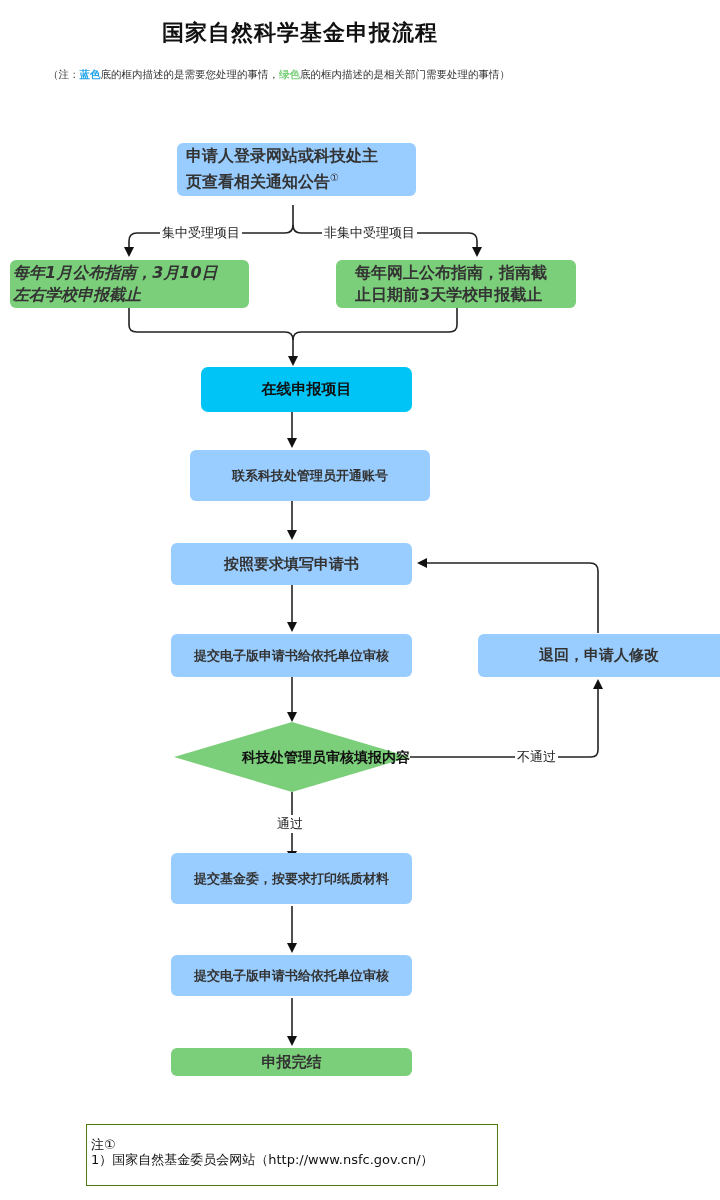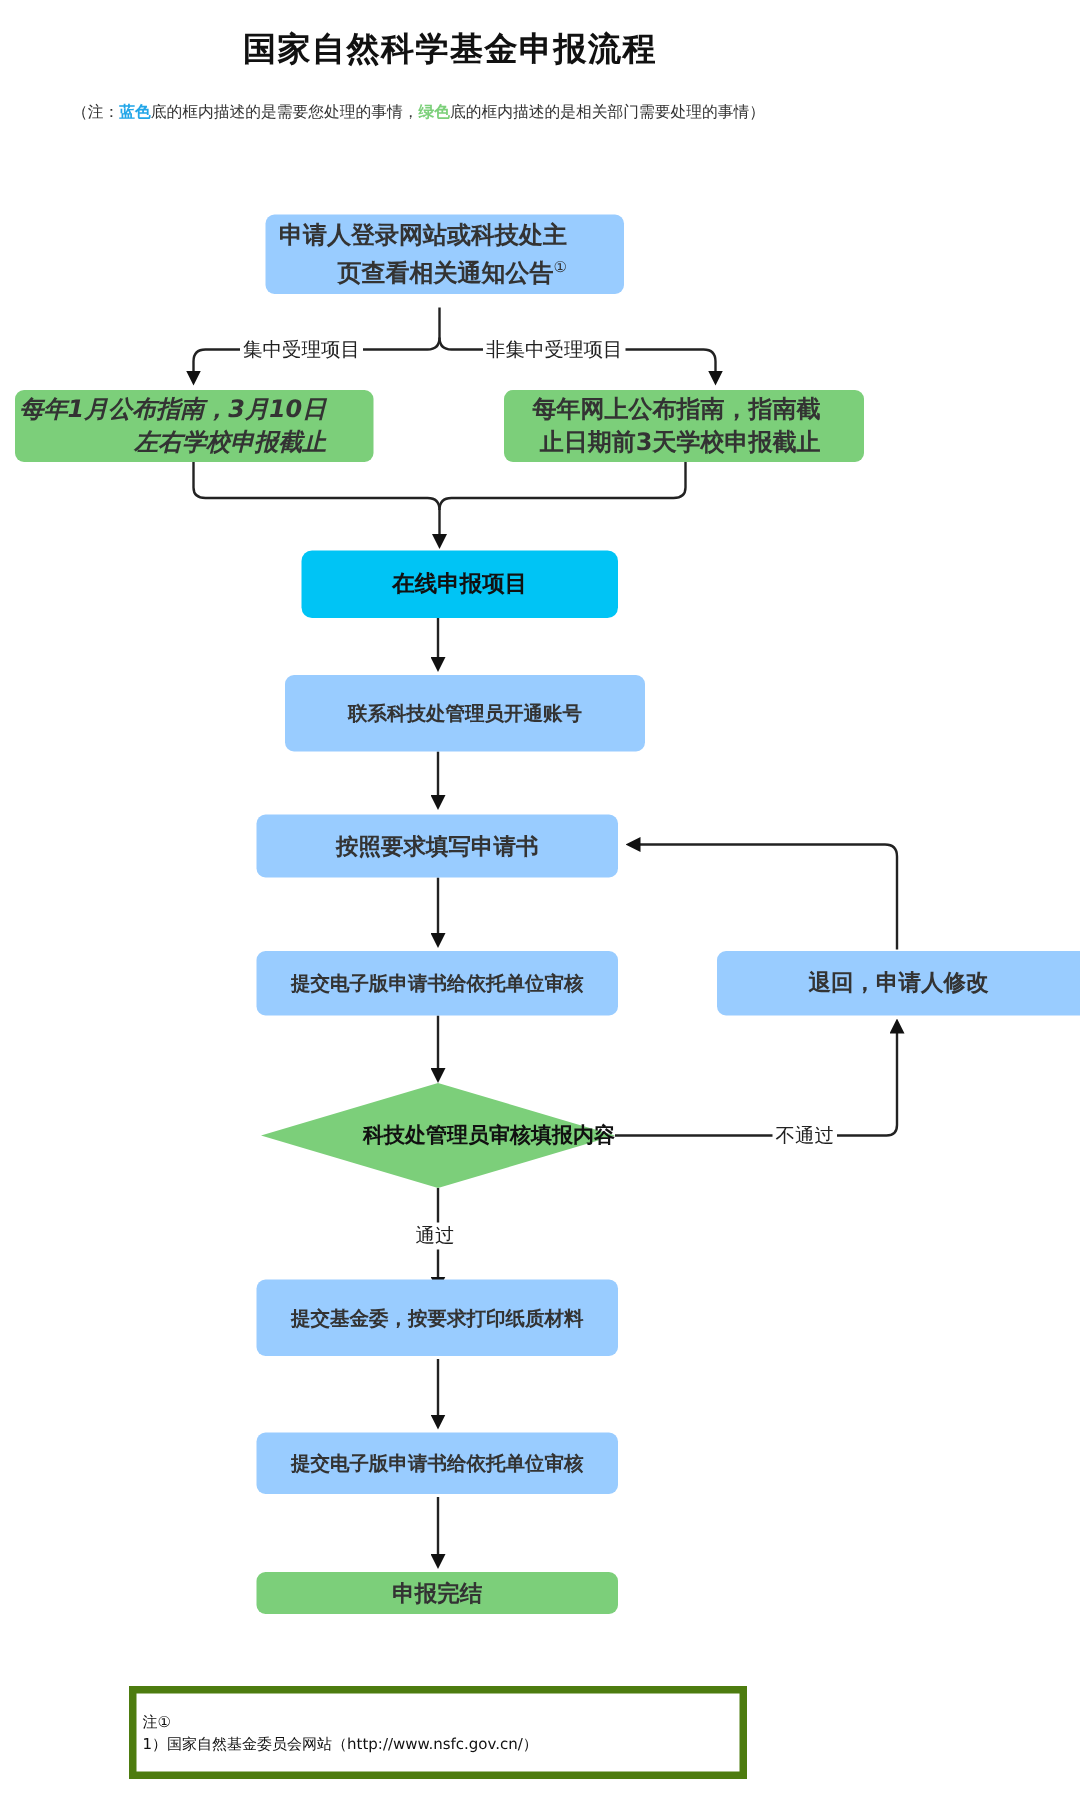--- a/index.html
+++ b/index.html
@@ -9,31 +9,31 @@
            font-size: 22px; font-weight: bold; color: #111; letter-spacing: 1px; }
   .subtitle { position: absolute; left: 48px; top: 68px; font-size: 10.5px; color: #333; white-space: nowrap; }
   .subtitle .blue { color: #22a6e8; font-weight: bold; }
   .subtitle .green { color: #7cd07a; font-weight: bold; }
   .box { position: absolute; box-sizing: border-box; border-radius: 6px; display: flex;
          align-items: center; justify-content: center; font-weight: bold; color: #333;
          text-align: center; }
   .box.blue { background: #99ccff; }
   .box.cyan { background: #00c4f5; border-radius: 7px; color: #111; }
   .box.green { background: #7ccf7a; }
-  .box.left { justify-content: flex-start; text-align: right; padding-left: 10px; }
+  .box.left { justify-content: flex-start; text-align: left; padding-left: 10px; }
   .fs17 { font-size: 16px; line-height: 22px; }
   .fs15 { font-size: 15px; }
   .fs13 { font-size: 13px; }
   svg.lines { position: absolute; left: 0; top: 0; }
   .edge-label { position: absolute; font-family: "DejaVu Serif", serif; font-size: 13px; color: #222;
                 background: #fff; white-space: nowrap; padding: 0 2px; }
   .diamond-text { position: absolute; left: 175px; width: 235px; top: 745px; height: 24px;
                   text-align: right; font-size: 14px; font-weight: bold; color: #111; line-height: 24px; }
   .footnote { position: absolute; left: 86px; top: 1124px; width: 412px; height: 62px; box-sizing: border-box;
-              border: 5px solid #4d7c0f; padding: 12px 4px 0 4px; font-size: 10px; line-height: 15px; color: #111; }
+              border: 1px solid #4d7c0f; padding: 12px 4px 0 4px; font-size: 13px; line-height: 15px; color: #111; }
   sup { font-size: 10px; font-weight: normal; }
 </style>
 </head>
 <body>
 
 <div class="title">国家自然科学基金申报流程</div>
 <div class="subtitle">
   <span>（注：</span><span class="blue">蓝色</span><span>底的框内描述的是需要您处理的事情，</span><span class="green">绿色</span><span>底的框内描述的是相关部门需要处理的事情）</span>
 </div>
 

